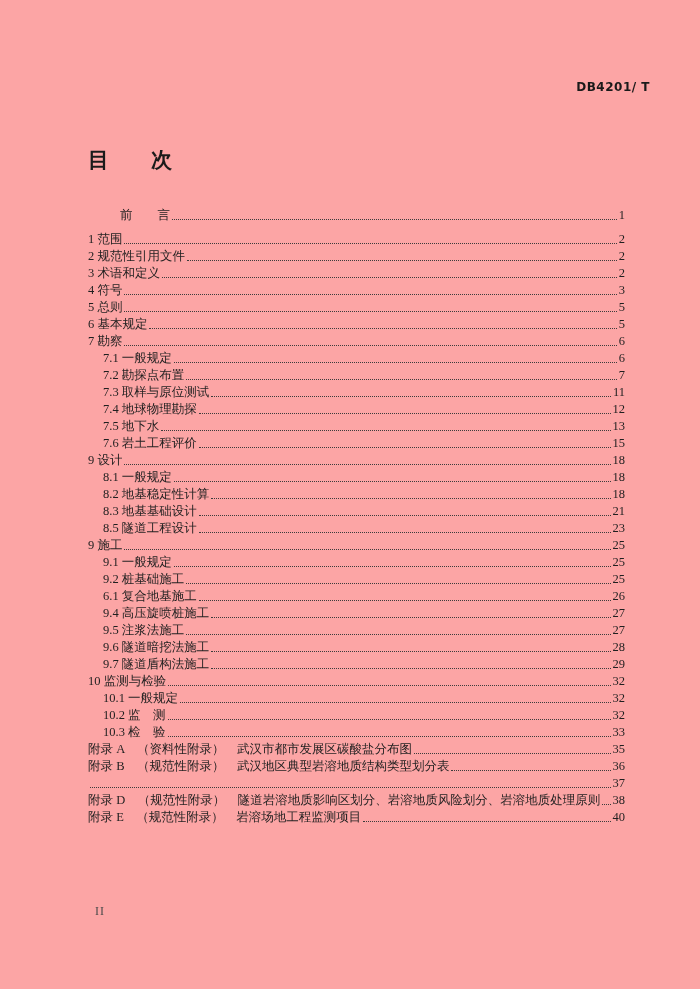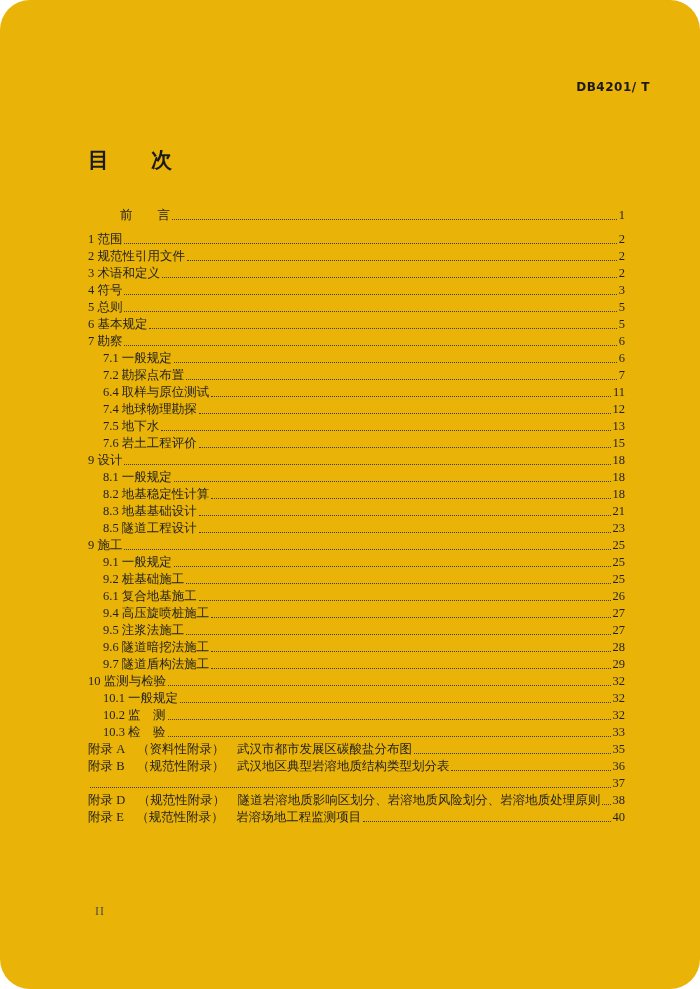--- a/index.html
+++ b/index.html
@@ -4,25 +4,24 @@
 <style>
   html, body {
     margin: 0;
     padding: 0;
     background: #ffffff;
   }
   .page {
     position: relative;
     width: 700px;
     height: 989px;
-    background: #eab308;
+    background: #fca5a5;
     font-family: "Liberation Serif", "DejaVu Serif", serif;
     color: #1f1f1f;
     overflow: hidden;
-    border-radius: 30px;
   }
   .header-code {
     position: absolute;
     top: 80px;
     right: 50px;
     font-family: "DejaVu Sans", "Liberation Sans", sans-serif;
     font-weight: bold;
     font-size: 12px;
     letter-spacing: 0.5px;
     color: #1a1a1a;
@@ -139,21 +138,21 @@
         <span class="toc-label">7.1 一般规定</span>
         <span class="toc-dots"></span>
         <span class="toc-page">6</span>
       </div>
       <div class="toc-row sub">
         <span class="toc-label">7.2 勘探点布置</span>
         <span class="toc-dots"></span>
         <span class="toc-page">7</span>
       </div>
       <div class="toc-row sub">
-        <span class="toc-label">6.4 取样与原位测试</span>
+        <span class="toc-label">7.3 取样与原位测试</span>
         <span class="toc-dots"></span>
         <span class="toc-page">11</span>
       </div>
       <div class="toc-row sub">
         <span class="toc-label">7.4 地球物理勘探</span>
         <span class="toc-dots"></span>
         <span class="toc-page">12</span>
       </div>
       <div class="toc-row sub">
         <span class="toc-label">7.5 地下水</span>

